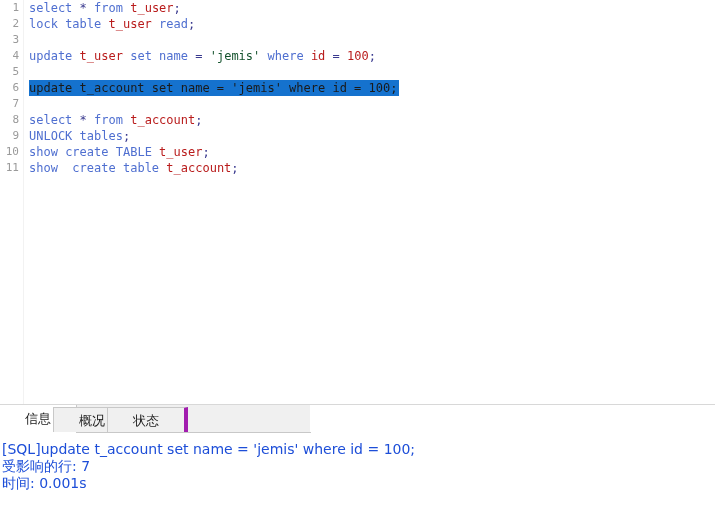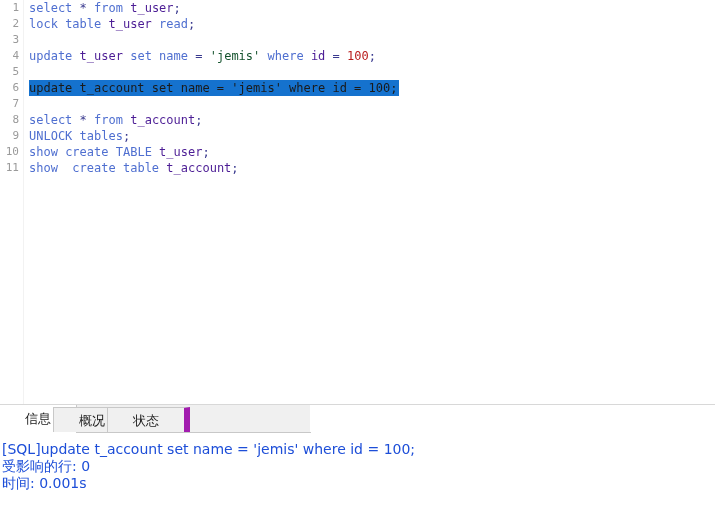--- a/index.html
+++ b/index.html
@@ -57,21 +57,21 @@
     line-height: 16px;
     white-space: pre;
   }
   .code-line.selected .code-text {
     background: #1572CE;
     color: #ffffff;
     padding-right: 2px;
   }
 
   .kw  { color: #4f6fd0; }
-  .id  { color: #4c1d95; }
+  .id  { color: #b91c1c; }
   .str { color: #14532d; }
   .num { color: #b91c1c; }
   .op  { color: #3a3a8f; }
   .pl  { color: #1a1a1a; }
 
   
   #bottom-panel {
     position: absolute;
     left: 0; top: 404px;
     width: 715px;
@@ -108,21 +108,21 @@
     padding: 0 25px;
     font-size: 13px;
     color: #1a1a1a;
     font-family: "DejaVu Sans", "Liberation Sans", sans-serif;
     box-sizing: border-box;
     cursor: default;
   }
   .tab.inactive {
     background: #f0f0f0;
     border-left: 1px solid #c8c8c8;
-    border-right: 6px solid #a21caf;
+    border-right: 4px solid #a21caf;
     border-top: 1px solid #c8c8c8;
   }
   .tab.active {
     background: #ffffff;
     border-left: 0;
     border-right: 1px solid #c8c8c8;
     border-top: 0;
     top: 0;
     height: 28px;
     line-height: 28px;
@@ -170,17 +170,17 @@
     <div id="tabstrip-rest"></div>
     <div id="tabs-host">
         <div class="tab active" style="left: 0px;">信息</div>
         <div class="tab inactive" style="left: 53px;">概况</div>
         <div class="tab inactive" style="left: 107px;">状态</div>
       </div>
   </div>
   <div id="result-area">
     <div id="result-lines-host">
         <div class="result-line">[SQL]update t_account set name = 'jemis' where id = 100;</div>
-        <div class="result-line">受影响的行: 0</div>
+        <div class="result-line">受影响的行: 7</div>
         <div class="result-line">时间: 0.001s</div>
       </div>
   </div>
 </div>
 
 </body></html>

